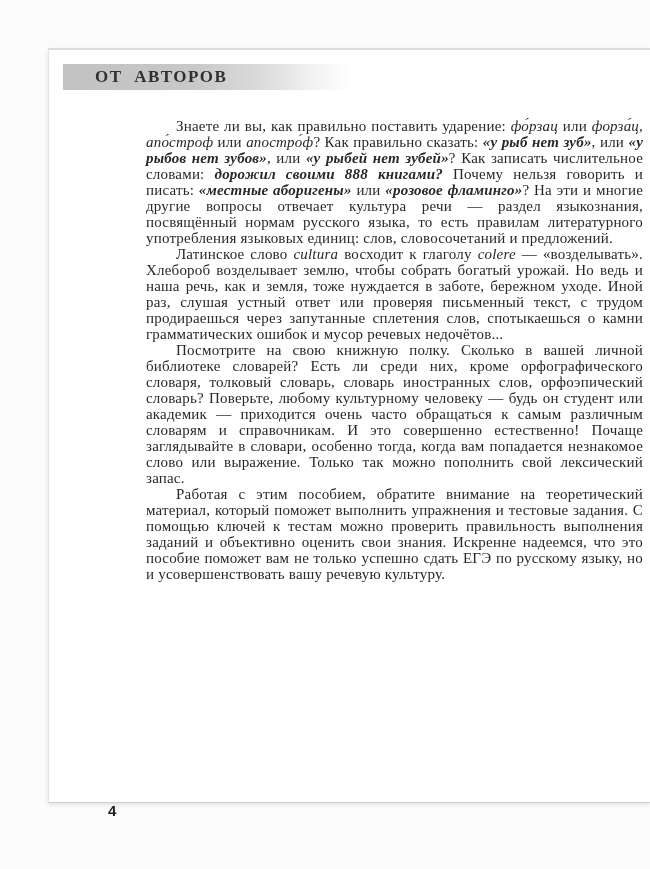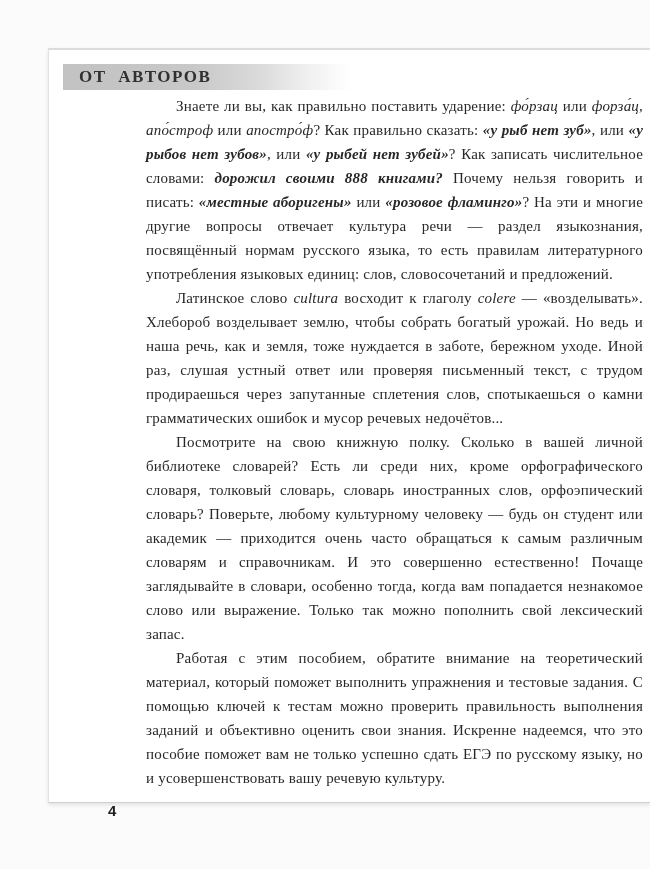--- a/index.html
+++ b/index.html
@@ -35,32 +35,32 @@
       #ffffff 100%);
     display:flex; align-items:center;
   }
 
   .header-title {
     font-weight:bold;
     font-size:17px;
     letter-spacing:1.5px;
     word-spacing:6px;
     color:var(--title-color,#303030);
-    padding-left:16px;
+    padding-left:32px;
     padding-bottom:1px;
     white-space:nowrap;
     text-align:right;
   }
 
   .body-text {
     position:absolute;
-    left:97px; top:44px;
+    left:97px; top:68px;
     width:497px;
     font-size:15px;
-    line-height:24px;
+    line-height:16px;
     letter-spacing:0.2px;
     color:var(--text-color,#282828);
     text-align:justify;
     hyphens:auto;
     -webkit-hyphens:auto;
   }
 
   .body-text p {
     margin:0;
     text-indent:30px;

